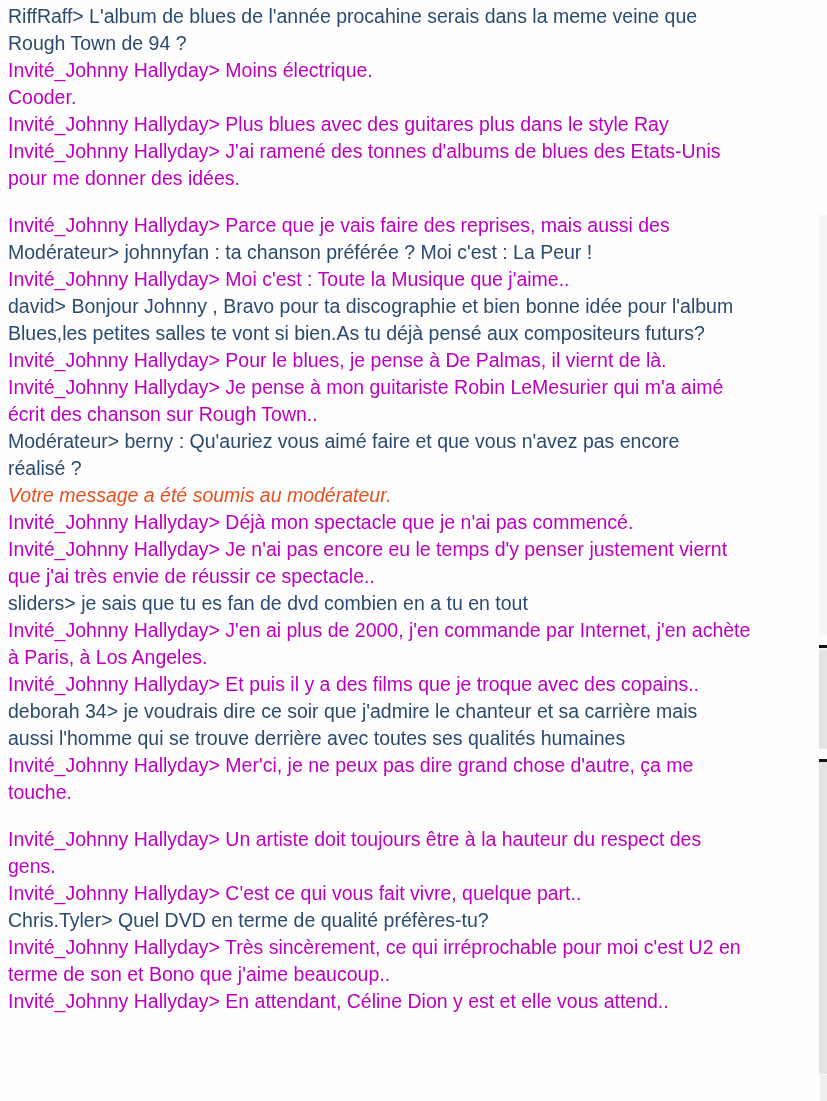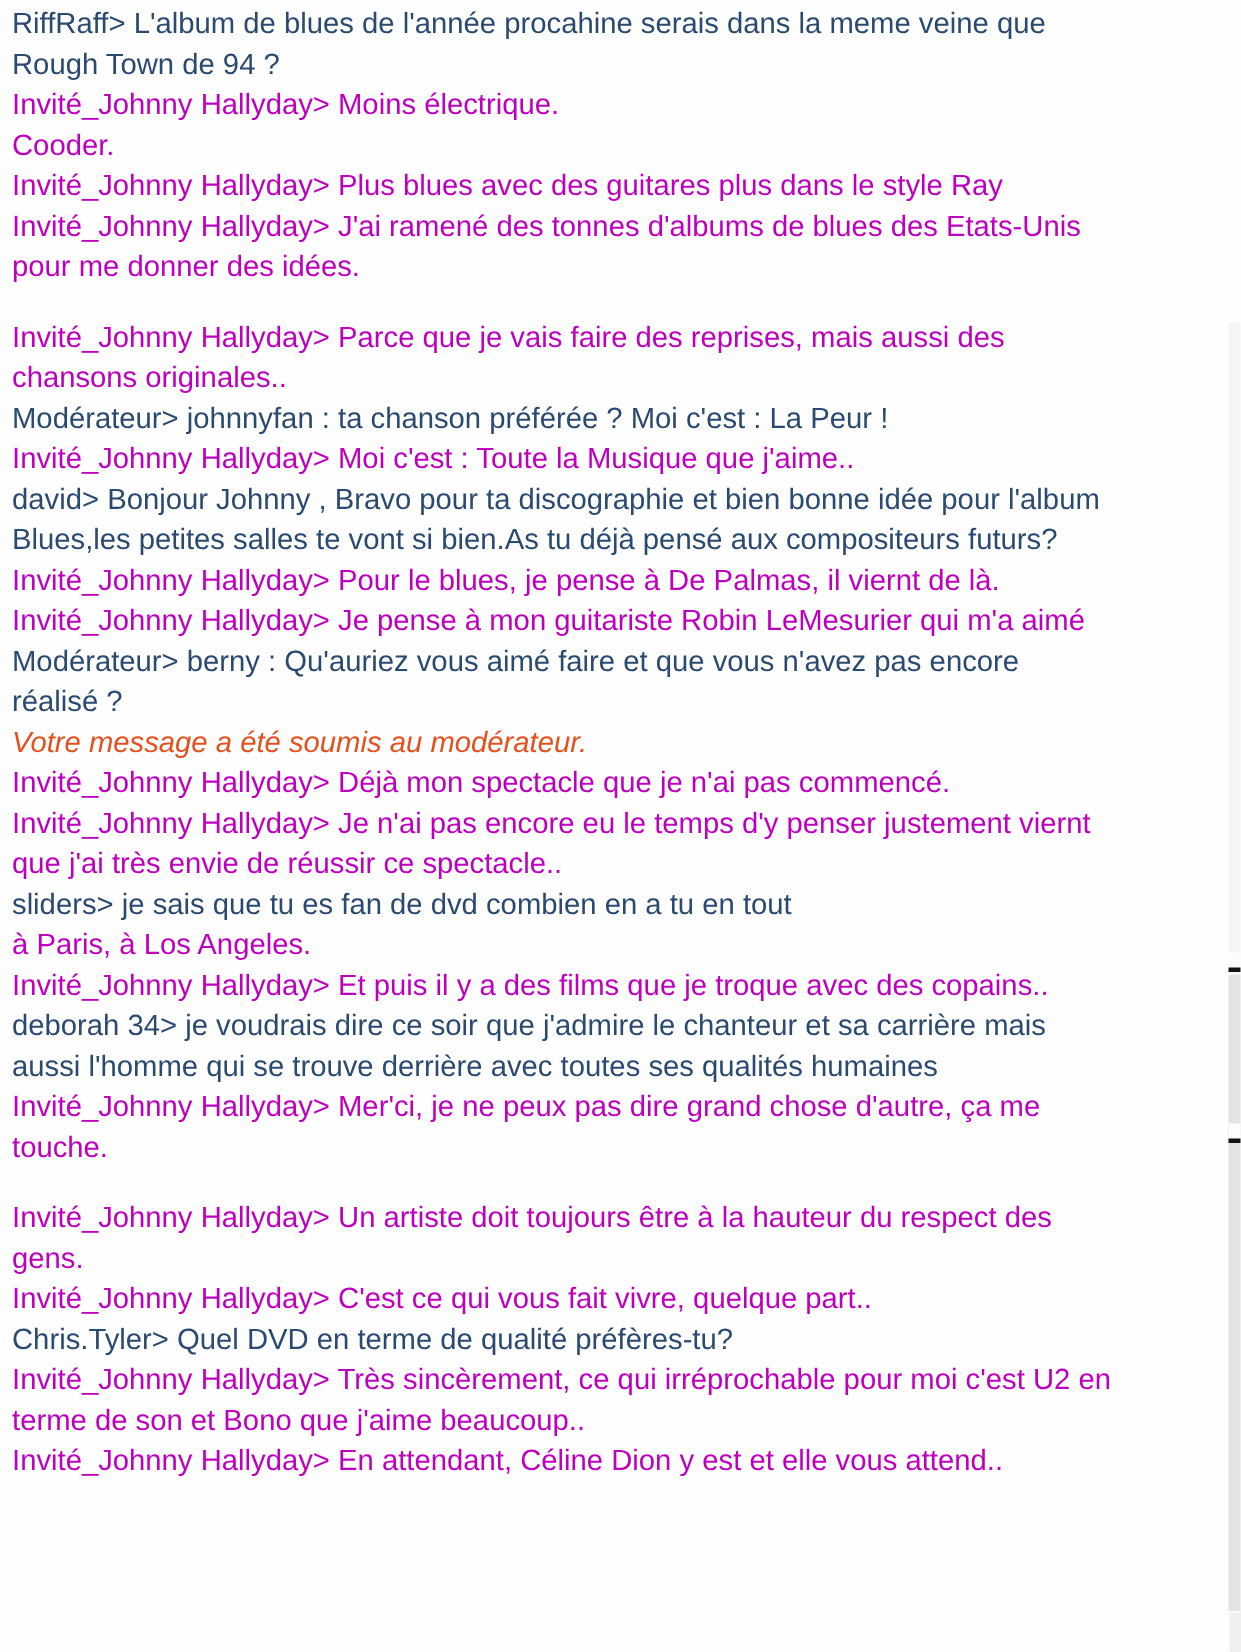--- a/index.html
+++ b/index.html
@@ -82,56 +82,57 @@
     <div class="msg johnny">
       <div class="line">Cooder.</div>
       <div class="line"><span>Invité_Johnny Hallyday&gt;</span><span> Plus blues avec des guitares plus dans le style Ray</span></div>
     </div>
     <div class="msg johnny">
       <div class="line"><span>Invité_Johnny Hallyday&gt;</span><span> J'ai ramené des tonnes d'albums de blues des Etats-Unis</span></div>
       <div class="line">pour me donner des idées.</div>
     </div>
     <div class="msg johnny gap">
       <div class="line"><span>Invité_Johnny Hallyday&gt;</span><span> Parce que je vais faire des reprises, mais aussi des</span></div>
-      <div class="line">chansons originales..</div>
     </div>
     <div class="msg participant">
       <div class="line"><span>Modérateur&gt;</span><span> johnnyfan : ta chanson préférée ? Moi c'est : La Peur !</span></div>
     </div>
     <div class="msg johnny">
       <div class="line"><span>Invité_Johnny Hallyday&gt;</span><span> Moi c'est : Toute la Musique que j'aime..</span></div>
     </div>
     <div class="msg participant">
       <div class="line"><span>david&gt;</span><span> Bonjour Johnny , Bravo pour ta discographie et bien bonne idée pour l'album</span></div>
       <div class="line">Blues,les petites salles te vont si bien.As tu déjà pensé aux compositeurs futurs?</div>
     </div>
     <div class="msg johnny">
       <div class="line"><span>Invité_Johnny Hallyday&gt;</span><span> Pour le blues, je pense à De Palmas, il viernt de là.</span></div>
     </div>
     <div class="msg johnny">
       <div class="line"><span>Invité_Johnny Hallyday&gt;</span><span> Je pense à mon guitariste Robin LeMesurier qui m'a aimé</span></div>
+      <div class="line">écrit des chanson sur Rough Town..</div>
     </div>
     <div class="msg participant">
       <div class="line"><span>Modérateur&gt;</span><span> berny : Qu'auriez vous aimé faire et que vous n'avez pas encore</span></div>
       <div class="line">réalisé ?</div>
     </div>
     <div class="msg system">
       <div class="line">Votre message a été soumis au modérateur.</div>
     </div>
     <div class="msg johnny">
       <div class="line"><span>Invité_Johnny Hallyday&gt;</span><span> Déjà mon spectacle que je n'ai pas commencé.</span></div>
     </div>
     <div class="msg johnny">
       <div class="line"><span>Invité_Johnny Hallyday&gt;</span><span> Je n'ai pas encore eu le temps d'y penser justement viernt</span></div>
       <div class="line">que j'ai très envie de réussir ce spectacle..</div>
     </div>
     <div class="msg participant">
       <div class="line"><span>sliders&gt;</span><span> je sais que tu es fan de dvd combien en a tu en tout</span></div>
     </div>
     <div class="msg johnny">
+      <div class="line"><span>Invité_Johnny Hallyday&gt;</span><span> J'en ai plus de 2000, j'en commande par Internet, j'en achète</span></div>
       <div class="line">à Paris, à Los Angeles.</div>
     </div>
     <div class="msg johnny">
       <div class="line"><span>Invité_Johnny Hallyday&gt;</span><span> Et puis il y a des films que je troque avec des copains..</span></div>
     </div>
     <div class="msg participant">
       <div class="line"><span>deborah 34&gt;</span><span> je voudrais dire ce soir que j'admire le chanteur et sa carrière mais</span></div>
       <div class="line">aussi l'homme qui se trouve derrière avec toutes ses qualités humaines</div>
     </div>
     <div class="msg johnny">

